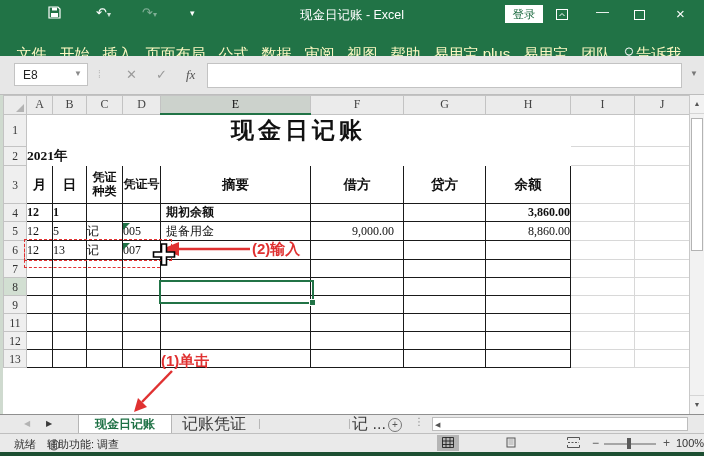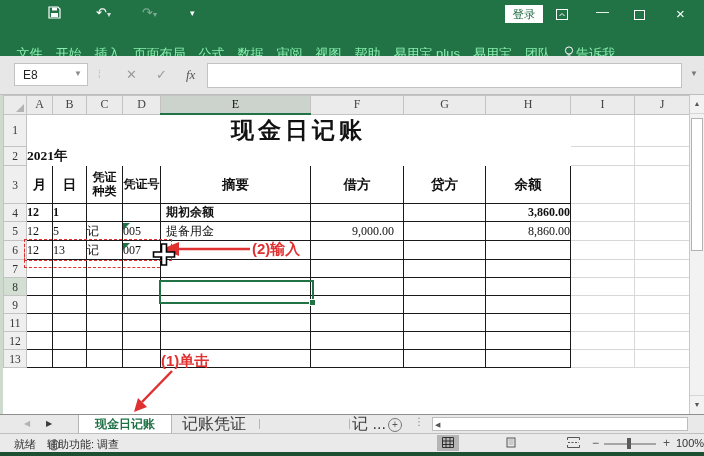--- a/index.html
+++ b/index.html
@@ -12,21 +12,21 @@
   .qat.dim{color:#7fae95;}
   .mini{font-size:8px;color:#cfe3d7;}
   #wintitle{left:0;right:0;top:7px;text-align:center;font-size:12.5px;color:#fff;}
   #signin{left:505px;top:5px;width:38px;height:18px;background:#fff;color:#1e6b41;
           font-size:11.5px;text-align:center;line-height:18px;}
   .winbtn{top:6px;color:#fff;font-size:13px;}
   .boxglyph{width:9px;height:8px;border:1px solid #fff;display:inline-block;}
   
   #ribbon{left:0;top:28px;width:704px;height:28px;background:#217346;display:flex;
           align-items:center;padding-left:10px;box-sizing:border-box;}
-  .rtab{color:#86efac;font-size:13px;padding:0 6.5px;white-space:nowrap;margin-top:24px;}
+  .rtab{color:#fef9c3;font-size:15px;padding:0 6.5px;white-space:nowrap;margin-top:24px;}
   
   #fbar{left:0;top:56px;width:704px;height:39px;background:#e7e7e7;border-bottom:1px solid #bdbdbd;box-sizing:border-box;}
   #namebox{left:14px;top:7px;width:74px;height:23px;background:#fff;border:1px solid #c3c3c3;box-sizing:border-box;}
   #namebox span{position:absolute;left:8px;top:4px;font-size:12px;color:#222;}
   #namebox i{position:absolute;right:5px;top:5px;font-style:normal;font-size:8px;color:#8a8a8a;}
   .fbtn{top:11px;font-size:13px;color:#9a9a9a;}
   #fxicon{font-family:"Liberation Serif",serif;font-style:italic;color:#555;font-size:13px;}
   #finput{left:207px;top:7px;right:22px;height:23px;background:#fff;border:1px solid #c3c3c3;}
   #fexpand{right:6px;top:13px;font-size:8px;color:#777;}
   
@@ -97,20 +97,21 @@
     <span class="abs qat" style="left:48px;top:6px">
       <svg width="13" height="13" viewBox="0 0 13 13">
           <path d="M1 1h9l2 2v9H1z" fill="none" stroke="#fff" stroke-width="1.2"></path>
           <rect x="3" y="7" width="7" height="4" fill="#fff"></rect>
           <rect x="4" y="1.5" width="5" height="3" fill="#fff"></rect>
         </svg>
     </span>
     <span class="abs qat" style="left:96px">↶<span class="mini">▾</span></span>
     <span class="abs qat dim" style="left:142px">↷<span class="mini" style="color:#7fae95">▾</span></span>
     <span class="abs qat" style="left:190px;top:8px;font-size:9px">▾</span>
+    <span id="wintitle" class="abs">现金日记账 - Excel</span>
     <span id="signin" class="abs">登录</span>
     <span class="abs winbtn" style="left:556px;top:8px">
       <svg width="12" height="11" viewBox="0 0 12 11">
           <rect x="0.5" y="0.5" width="11" height="10" fill="none" stroke="#fff"></rect>
           <path d="M3.5 7 6 4.5 8.5 7" fill="none" stroke="#fff"></path>
         </svg>
     </span>
     <span class="abs winbtn" style="left:596px;top:4px">—</span>
     <span class="abs winbtn" style="left:634px;top:8px"><span class="boxglyph"></span></span>
     <span class="abs winbtn" style="left:676px;top:5px;font-size:15px">×</span>

